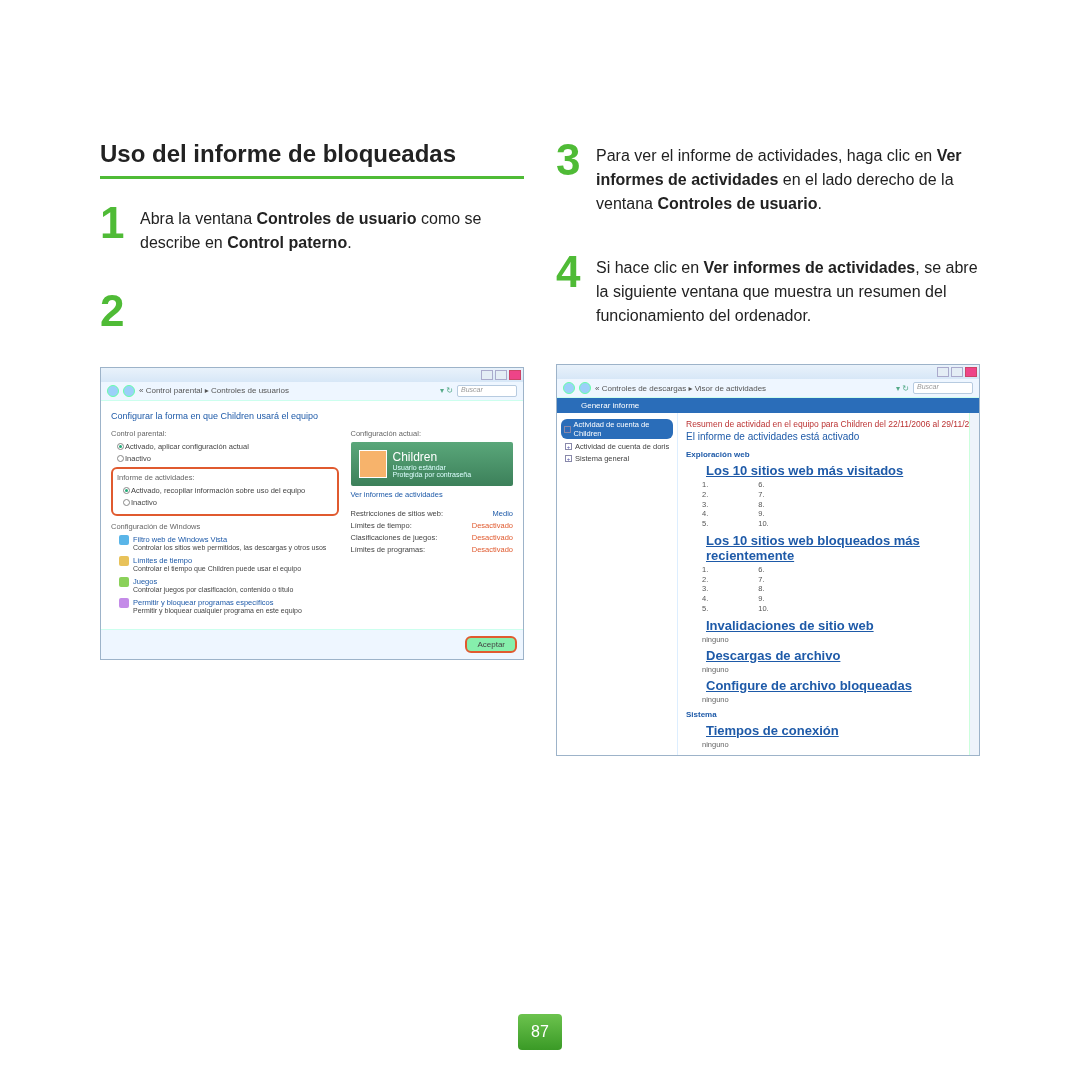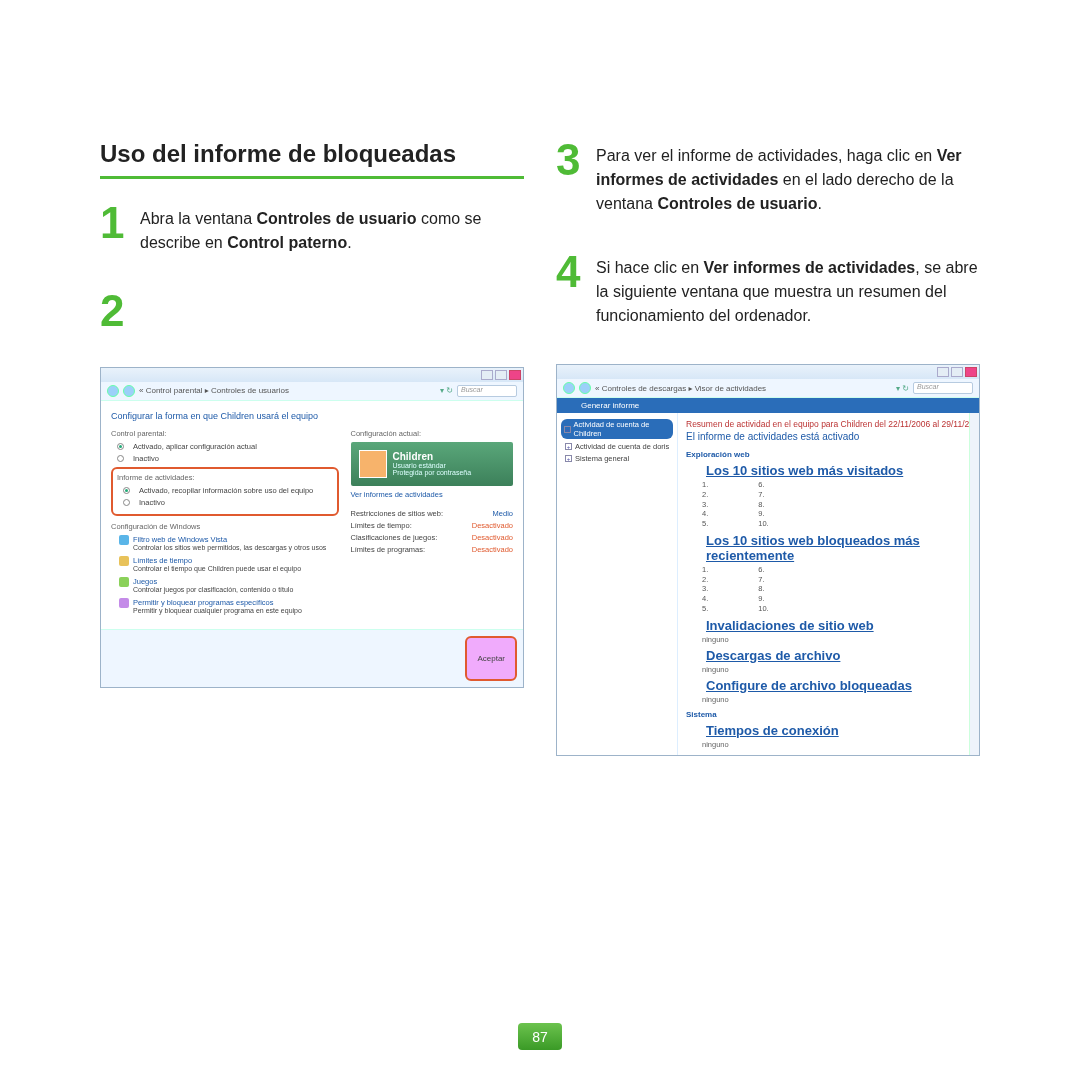--- a/index.html
+++ b/index.html
@@ -76,61 +76,61 @@
   }
   .shot-addr .nav { width:12px;height:12px;border-radius:50%;background:#9cd0f9;border:1px solid #6fa; }
   .shot-addr .crumb { flex:1; }
   .shot-addr .srch { width:60px;height:12px;border:1px solid #b7cbe0;background:#fff;border-radius:2px;font-size:7px;padding-left:3px;color:#999;font-style:italic; }
   .shot-content { padding:10px; background:#fff; }
   .shot .hdr-link { color:#1e5aa8; font-size:9px; margin-bottom:8px; }
   .two-pane { display:flex; gap:12px; }
   .left-pane { flex:1.4; }
   .right-pane { flex:1; }
   .group-label { font-size:7.5px; color:#666; margin-bottom:4px; }
-  .radio-row { display:flex; align-items:center; gap:9px; font-size:7.5px; margin-bottom:3px; padding-left:6px; }
+  .radio-row { display:flex; align-items:center; gap:1px; font-size:7.5px; margin-bottom:3px; padding-left:6px; }
   .radio { width:7px;height:7px;border-radius:50%;border:1px solid #888;display:inline-block; }
   .radio.on::after { content:"";display:block;width:3px;height:3px;background:#2a7;border-radius:50%;margin:1px; }
   .red-box { border:2px solid #e05a2f; border-radius:6px; padding:4px 4px; margin:4px 0 6px; }
   .mini-list { margin-left:8px; }
   .mini-list .li { display:flex; gap:4px; font-size:7.5px; margin-bottom:5px; align-items:flex-start; }
   .mini-list .li .ic { width:10px;height:10px;border-radius:2px; }
   .mini-list .li .t1 { color:#1e5aa8; }
   .mini-list .li .t2 { color:#444; font-size:7px; }
   .usercard { background:linear-gradient(#5aa77a,#3c805a); color:#fff; padding:8px; border-radius:2px;display:flex;gap:6px;align-items:center; }
   .usercard .av { width:28px;height:28px;background:#f7b36b;border:1px solid #fff; }
-  .usercard .nm { font-size:10px;font-weight:bold; }
+  .usercard .nm { font-size:12px;font-weight:normal; }
   .usercard .sub { font-size:7px;color:#dff; }
   .link-sm { color:#1e5aa8; font-size:7.5px; margin-top:4px; display:block; }
   .kv { display:flex; justify-content:space-between; font-size:7.5px; margin-bottom:3px; }
   .kv .v-off { color:#e05a2f; }
   .kv .v-mid { color:#1e5aa8; }
   .shot-footer { background:#eef6ff; border-top:1px solid #cfe; padding:6px; text-align:right; }
-  .btn-accept { display:inline-block; border:2px solid #e05a2f; border-radius:6px; padding:16px 10px; font-size:8px; color:#444; background:#f0abfc; }
+  .btn-accept { display:inline-block; border:2px solid #e05a2f; border-radius:6px; padding:2px 10px; font-size:8px; color:#444; background:#86efac; }
   
   .shot2 .bluebar { background:#2a6db9;color:#fff;font-size:8px;padding:3px 24px; }
   .shot2-body { display:flex; background:#fff;}
   .shot2-side { width:120px; padding:6px 4px; font-size:7.5px; }
   .tree-item { display:flex;align-items:center;gap:3px;margin-bottom:3px;padding-left:4px; }
   .tree-item .box { width:7px;height:7px;border:1px solid #88a;display:inline-block;font-size:6px;line-height:6px;text-align:center;color:#55a; }
   .tree-item.sel { background:#2a6db9;color:#fff;padding:1px 3px;border-radius:6px; }
   .shot2-main { flex:1;padding:6px 8px;border-left:1px solid #def;position:relative;min-height:250px; }
   .shot2-main .title-red { color:#b33; font-size:8.5px;margin-bottom:2px; }
   .shot2-main .sub-blue { color:#1e5aa8;font-size:10px;margin-bottom:8px; }
   .sect-h { color:#1e5aa8;font-weight:bold;font-size:8px;margin:6px 0 2px; }
   .sect-sub { color:#1e5aa8;font-size:13px;margin:4px 12px 2px;font-weight:bold;padding-left:8px;text-decoration:underline; }
   .sect-txt { font-size:7.5px;padding-left:16px;color:#666; }
   .num-cols { display:flex;gap:50px;padding-left:16px;font-size:7.5px;color:#555; }
   .num-cols div { line-height:1.3; }
   .scroll-ind { position:absolute;right:0;top:0;bottom:0;width:10px;background:#eef3fb;border-left:1px solid #cfd; }
   .page-num {
     position:absolute; bottom:30px; left:50%; transform:translateX(-50%);
     background:linear-gradient(#6cc34e,#3a9a26); color:#fff;
-    width:44px;height:27px;border-radius:4px;
+    width:44px;height:36px;border-radius:4px;
     display:flex;align-items:center;justify-content:center;
-    font-size:14px;
+    font-size:16px;
   }
 </style>
 </head>
 <body>
 
 <div class="page">
 
   <div class="col" data-name="left-column">
     <h1 data-name="page-title">Uso del informe de bloqueadas</h1>
 

